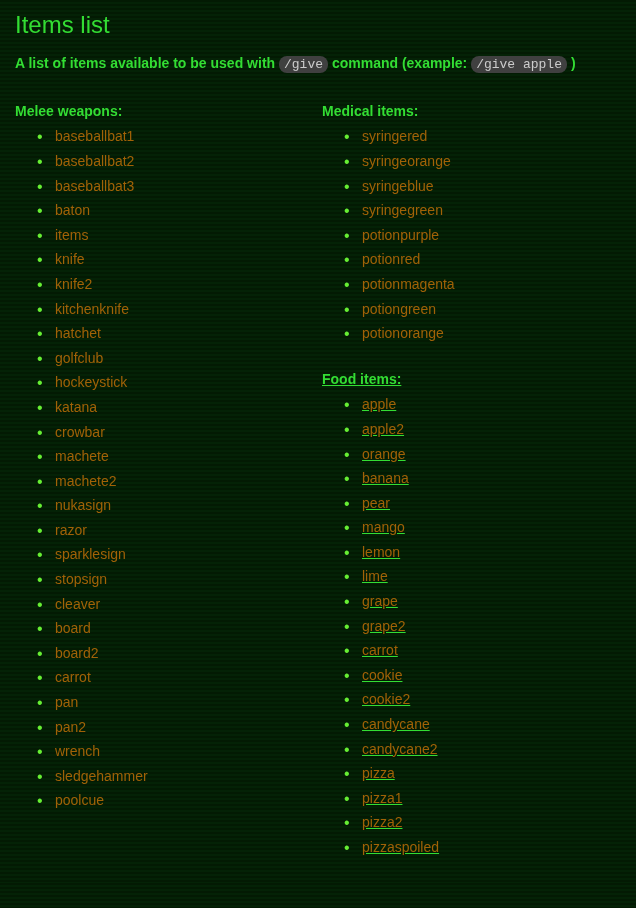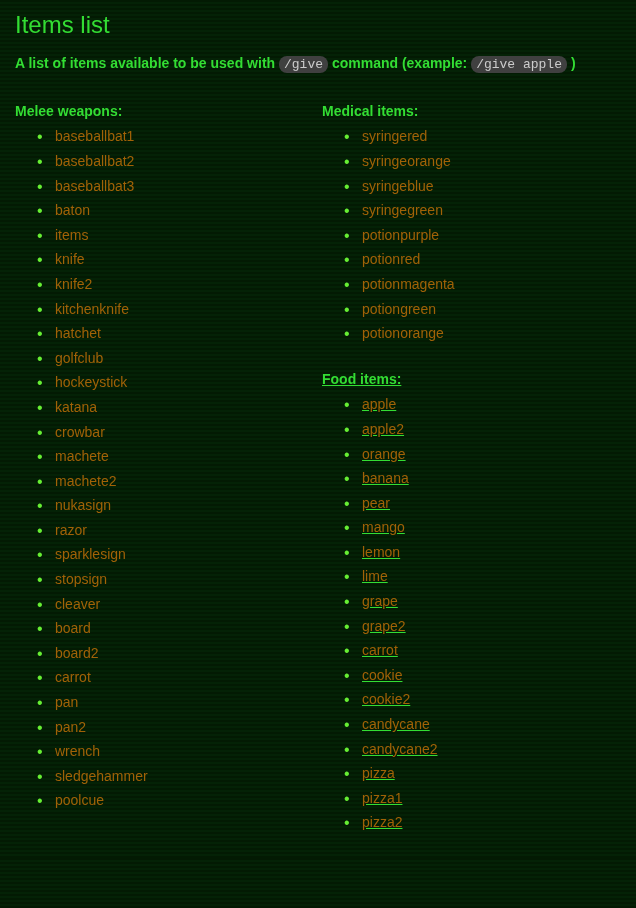--- a/index.html
+++ b/index.html
@@ -155,16 +155,17 @@
           <li>grape</li>
           <li>grape2</li>
           <li>carrot</li>
           <li>cookie</li>
           <li>cookie2</li>
           <li>candycane</li>
           <li>candycane2</li>
           <li>pizza</li>
           <li>pizza1</li>
           <li>pizza2</li>
+          <li>pizzaspoiled</li>
         </ul>
     </div>
   </div>
 </div>
 
 </body></html>

